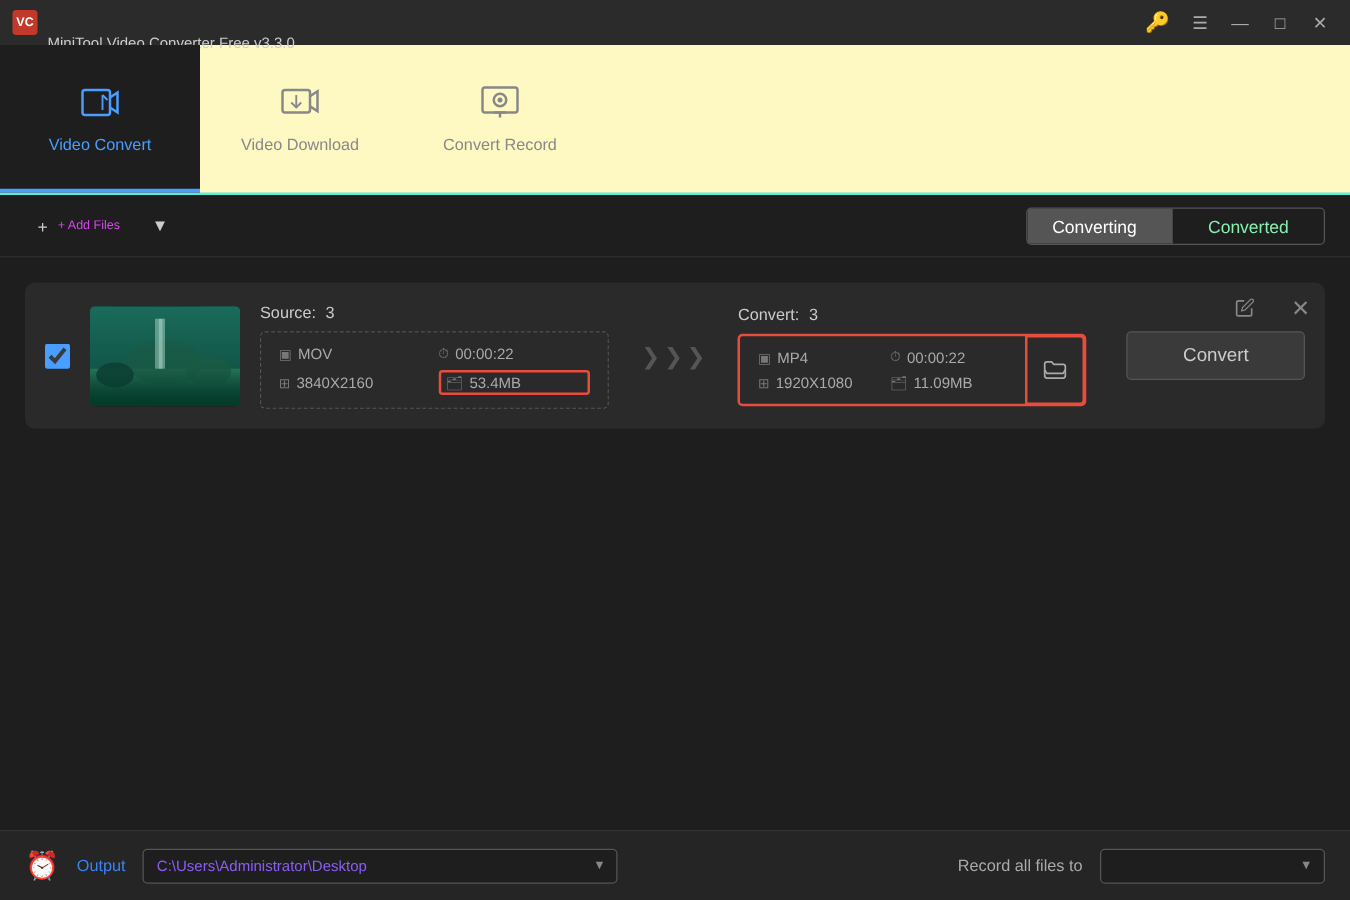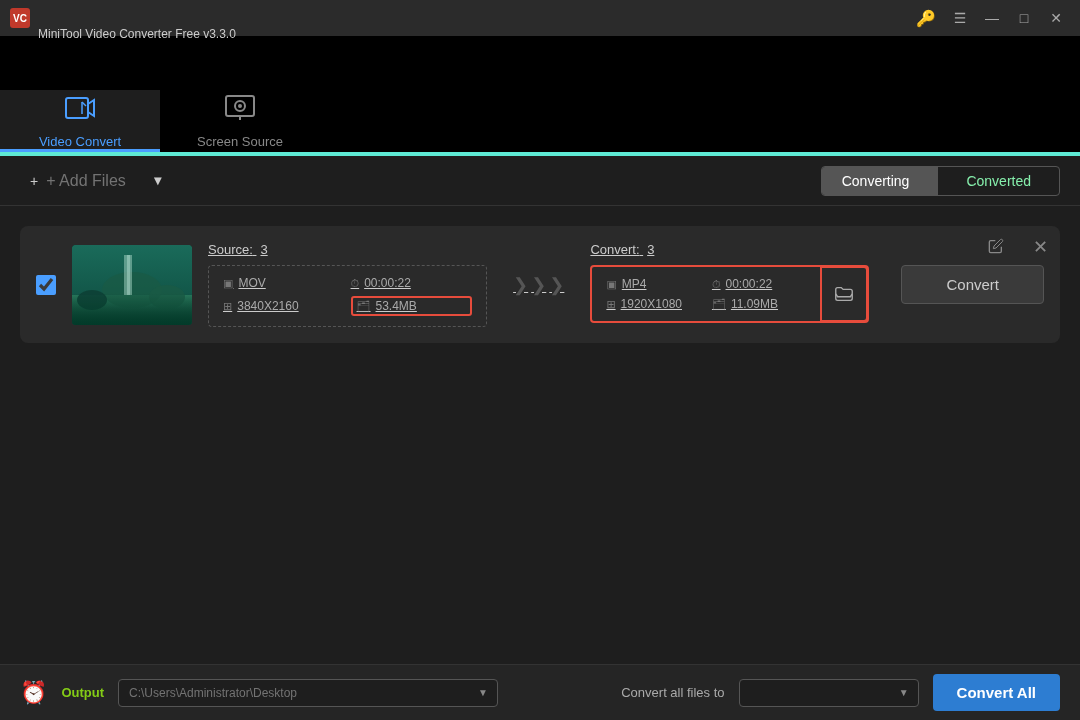--- a/index.html
+++ b/index.html
@@ -65,24 +65,23 @@
     }
     .key-icon {
       color: #f0a500;
       font-size: 16px;
       margin-right: 6px;
     }
 
     
     #nav-bar {
       display: flex;
-      background: #000000;
+      background: #fef9c3;
       height: 120px;
-      border-bottom: 4px solid #5eead4;
-      align-items: flex-end;
+      border-bottom: 2px solid #5eead4;
     }
     .nav-tab {
       display: flex;
       flex-direction: column;
       align-items: center;
       justify-content: center;
       gap: 8px;
       width: 160px;
       cursor: pointer;
       color: #888;
@@ -204,21 +203,21 @@
       right: 0;
       height: 40%;
       background: linear-gradient(to bottom, transparent, rgba(0,60,40,0.8));
     }
 
     
     .file-info {
       display: flex;
       flex: 1;
       gap: 16px;
-      text-decoration: underline;
+      align-items: center;
     }
     .source-section, .target-section {
       flex: 1;
     }
     .section-label {
       font-size: 13px;
       color: #999;
       margin-bottom: 8px;
     }
     .section-label span {
@@ -336,32 +335,31 @@
       align-items: center;
       padding: 0 20px;
       gap: 14px;
     }
     .clock-icon {
       font-size: 22px;
       color: #888;
     }
     #output-label {
       font-size: 13px;
-      color: #84cc16;
-      font-weight: bold;
+      color: #3b82f6;
     }
     .output-path-wrapper {
       position: relative;
       display: flex;
       align-items: center;
     }
     .output-path-wrapper select {
       background: #1e1e1e;
       border: 1px solid #555;
-      color: #737373;
+      color: #8b5cf6;
       padding: 6px 30px 6px 10px;
       font-size: 12px;
       border-radius: 4px;
       width: 380px;
       cursor: pointer;
       appearance: none;
       -webkit-appearance: none;
     }
     .output-path-wrapper::after {
       content: '▼';
@@ -440,38 +438,47 @@
   <div class="nav-tab active">
     <svg viewBox="0 0 36 36" fill="none">
       <rect x="4" y="8" width="22" height="20" rx="2" stroke="#4a9eff" stroke-width="2" fill="none"></rect>
       <polyline points="26,14 32,10 32,26 26,22" stroke="#4a9eff" stroke-width="2" fill="none"></polyline>
       <line x1="20" y1="12" x2="20" y2="24" stroke="#4a9eff" stroke-width="1.5"></line>
       <polyline points="20,12 24,16" stroke="#4a9eff" stroke-width="1.5"></polyline>
     </svg>
     <span>Video Convert</span>
   </div>
 
+  <div class="nav-tab">
+    <svg viewBox="0 0 36 36" fill="none">
+      <rect x="4" y="8" width="22" height="18" rx="2" stroke="#888" stroke-width="2" fill="none"></rect>
+      <polyline points="26,13 32,9 32,25 26,21" stroke="#888" stroke-width="2" fill="none"></polyline>
+      <line x1="15" y1="12" x2="15" y2="22" stroke="#888" stroke-width="1.5"></line>
+      <polyline points="11,18 15,22 19,18" stroke="#888" stroke-width="1.5" fill="none"></polyline>
+    </svg>
+    <span>Video Download</span>
+  </div>
 
   <div class="nav-tab">
     <svg viewBox="0 0 36 36" fill="none">
       <rect x="4" y="6" width="28" height="20" rx="2" stroke="#888" stroke-width="2" fill="none"></rect>
       <line x1="13" y1="26" x2="23" y2="26" stroke="#888" stroke-width="2"></line>
       <line x1="18" y1="26" x2="18" y2="30" stroke="#888" stroke-width="2"></line>
       <circle cx="18" cy="16" r="5" stroke="#888" stroke-width="2" fill="none"></circle>
       <circle cx="18" cy="16" r="2" fill="#888"></circle>
     </svg>
-    <span>Screen Source</span>
+    <span>Convert Record</span>
   </div>
 
 </div>
 
 <div id="toolbar">
   <button id="add-files-btn">
     <span>+</span>
-    <span style="margin-left:2px;font-size:16px;color:#737373;">+ Add Files</span>
+    <span style="margin-left:2px;font-size:10px;color:#d946ef;">+ Add Files</span>
   </button>
   <button id="add-files-dropdown">▼</button>
 
   <div class="tab-group">
     <button class="status-tab active">Converting</button>
     <button class="status-tab">Converted</button>
   </div>
 </div>
 
 <div id="main-content">
@@ -587,21 +594,20 @@
 <div id="bottom-bar">
   <span class="clock-icon">⏰</span>
   <span id="output-label">Output</span>
   <div class="output-path-wrapper">
     <select>
       <option>C:\Users\Administrator\Desktop</option>
     </select>
   </div>
 
   <div id="convert-all-section">
-    <span id="convert-all-label">Convert all files to</span>
+    <span id="convert-all-label">Record all files to</span>
     <div class="convert-all-select-wrapper">
       <select>
         <option value=""></option>
       </select>
     </div>
-    <button id="convert-all-btn">Convert All</button>
   </div>
 </div>
 
 </body></html>

